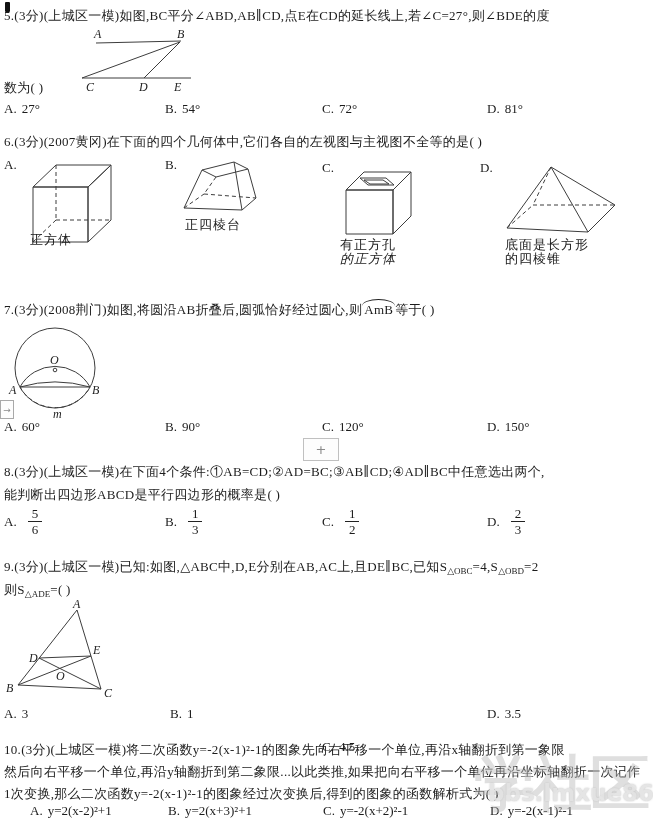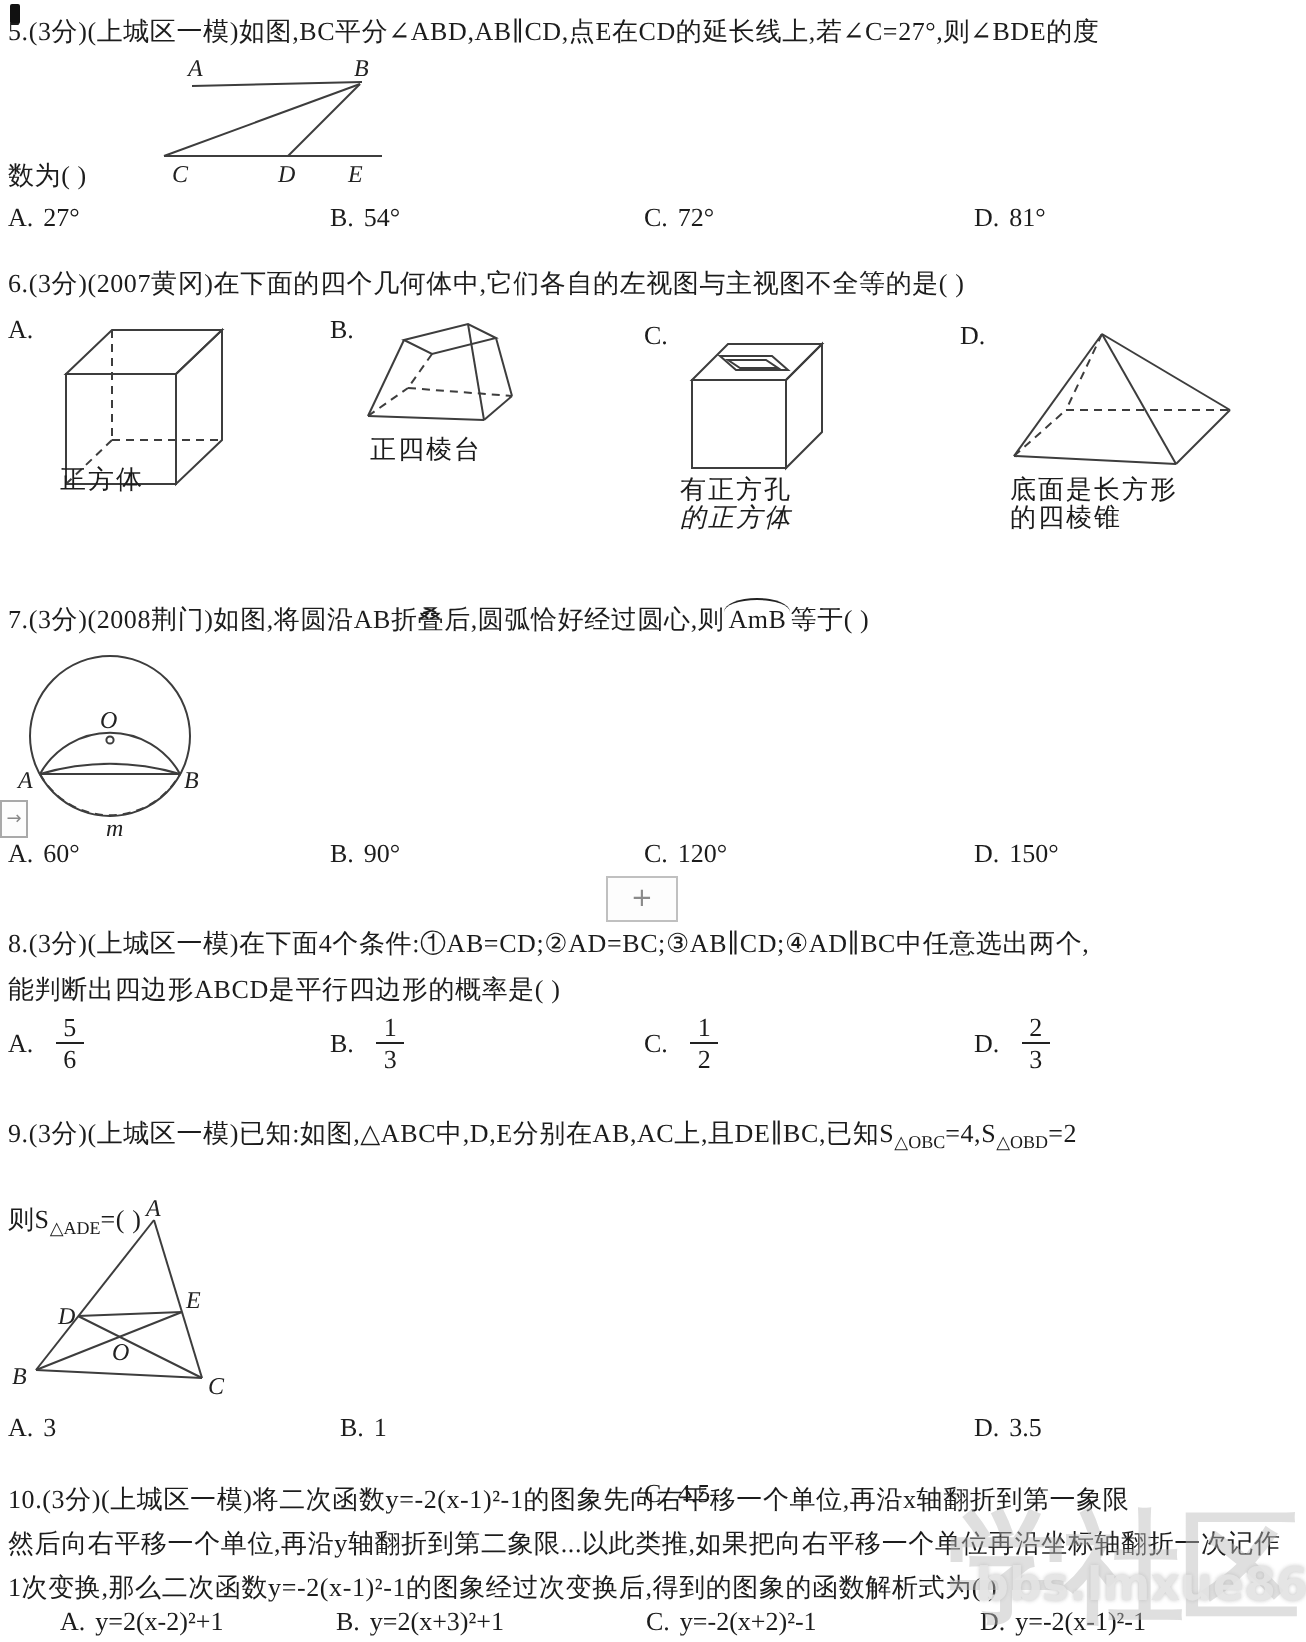--- a/index.html
+++ b/index.html
@@ -150,21 +150,21 @@
   <div class="line" style="left:4px;top:486px;">能判断出四边形ABCD是平行四边形的概率是(      )</div>
 
   <div class="optrow" style="top:506px;height:36px;">
     <span class="opt" style="left:4px;"><span class="lab" style="vertical-align:middle;">A.</span><span class="frac"><span class="num">5</span><span class="den">6</span></span></span>
     <span class="opt" style="left:165px;"><span class="lab" style="vertical-align:middle;">B.</span><span class="frac"><span class="num">1</span><span class="den">3</span></span></span>
     <span class="opt" style="left:322px;"><span class="lab" style="vertical-align:middle;">C.</span><span class="frac"><span class="num">1</span><span class="den">2</span></span></span>
     <span class="opt" style="left:487px;"><span class="lab" style="vertical-align:middle;">D.</span><span class="frac"><span class="num">2</span><span class="den">3</span></span></span>
   </div>
 
   <div class="line" style="left:4px;top:558px;"><span>9.(3分)(上城区一模)已知:如图,△ABC中,D,E分别在AB,AC上,且DE∥BC,已知S</span><span class="sub">△OBC</span><span>=4,S</span><span class="sub">△OBD</span><span>=2</span></div>
-  <div class="line" style="left:4px;top:581px;margin-top:20px;"><span>则S</span><span class="sub">△ADE</span><span>=(      )</span></div>
+  <div class="line" style="left:4px;top:581px;"><span>则S</span><span class="sub">△ADE</span><span>=(      )</span></div>
 
   <svg style="left:5px;top:600px;" width="115" height="105" viewBox="0 0 115 105">
     <line x1="72" y1="10" x2="13" y2="85"></line>
     <line x1="72" y1="10" x2="96" y2="89"></line>
     <line x1="13" y1="85" x2="96" y2="89"></line>
     <line x1="34" y1="58" x2="86" y2="56"></line>
     <line x1="13" y1="85" x2="86" y2="56"></line>
     <line x1="34" y1="58" x2="96" y2="89"></line>
     <text x="68" y="8">A</text>
     <text x="1" y="92">B</text>

